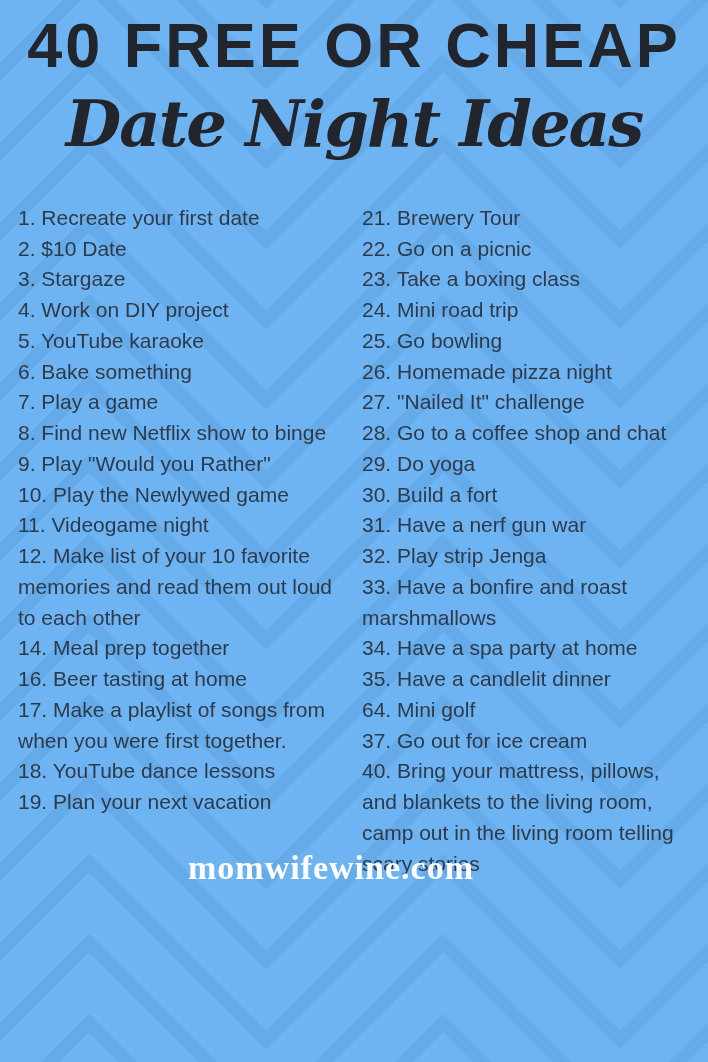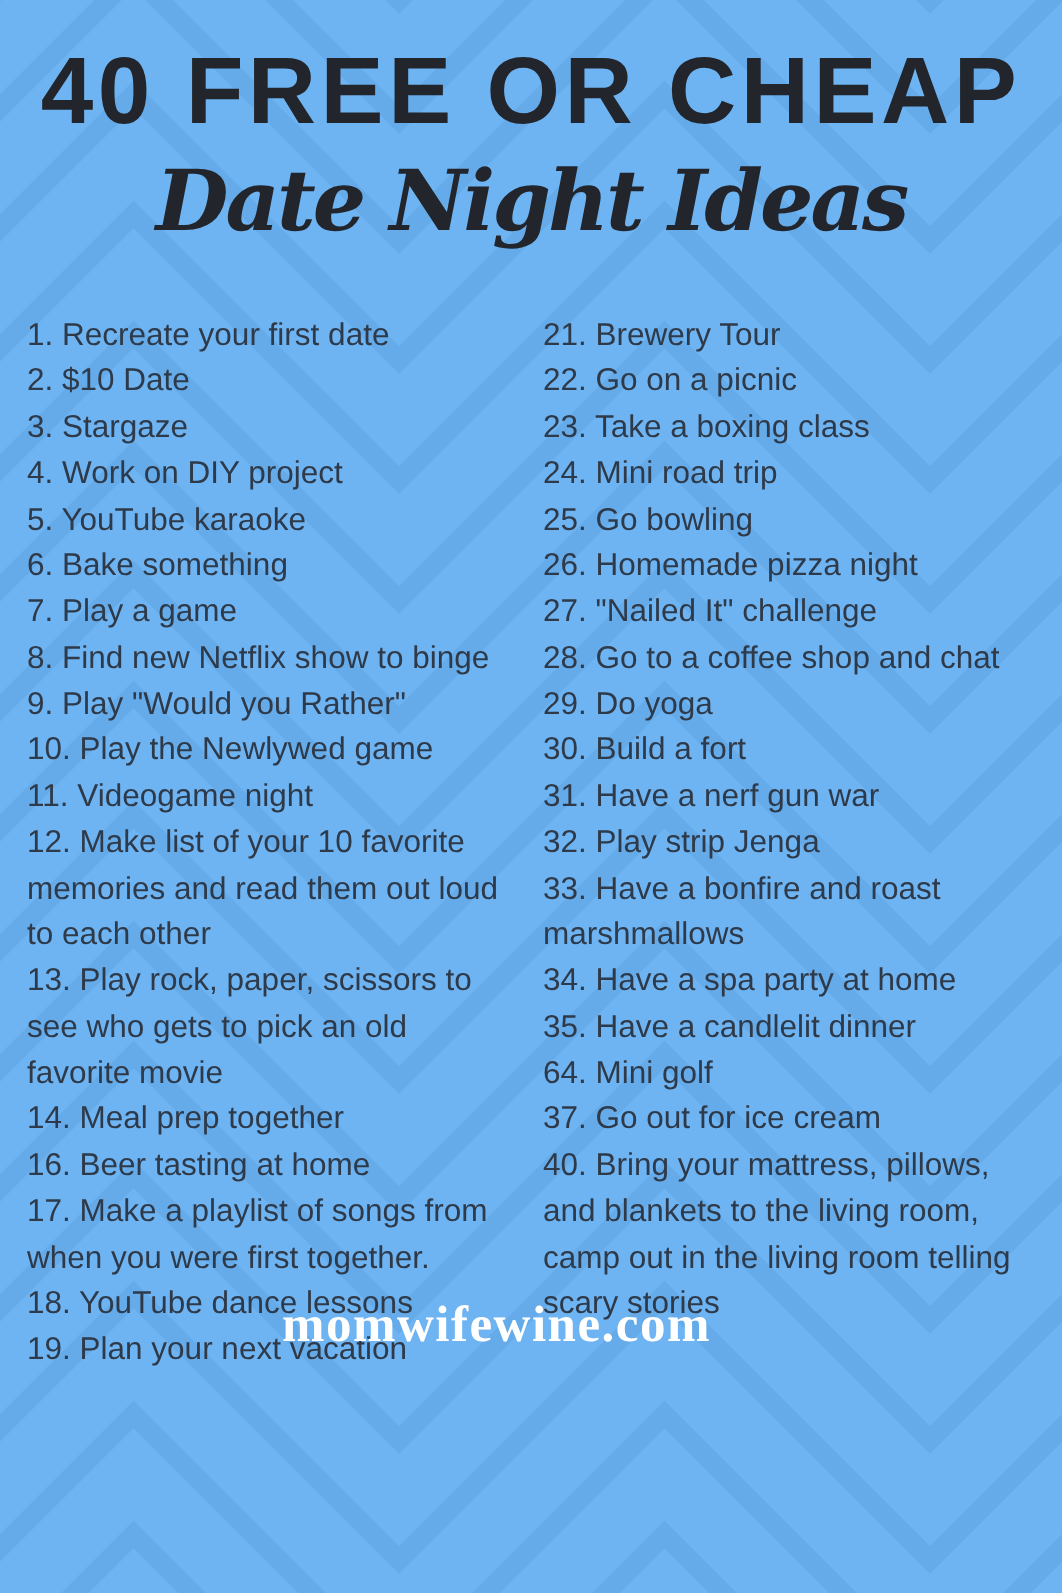--- a/index.html
+++ b/index.html
@@ -5,30 +5,30 @@
   :root{
     --bg:#6fb4f2; --chevron:#65abe9; --text:#2e3a49; --title:#22262c; --footer:#ffffff;
   }
   html,body{margin:0;padding:0;}
   body{
     width:708px;height:1062px;position:relative;overflow:hidden;
     background:var(--bg);
     font-family:"Liberation Sans",sans-serif;
   }
   .chevrons{position:absolute;left:0;top:0;width:708px;height:1062px;display:block;}
-  .poster{position:absolute;left:0;top:16px;width:708px;height:895px;}
+  .poster{position:absolute;left:0;top:0;width:708px;height:895px;}
   .title{
     margin:0;padding-top:14px;line-height:1.0;
     font-family:"Liberation Sans",sans-serif;font-weight:700;
     font-size:63px;letter-spacing:3px;text-align:center;color:var(--title);
   }
   .subtitle{
     margin:6px 0 0 0;line-height:1.28;
     font-family:"DejaVu Serif",serif;font-style:italic;font-weight:700;
-    font-size:56px;letter-spacing:-2px;text-align:center;color:var(--title);
+    font-size:64px;letter-spacing:-2px;text-align:center;color:var(--title);
   }
   .columns{
     display:flex;align-items:flex-start;
     margin-top:38px;padding-left:18px;
     font-size:21px;line-height:30.75px;color:var(--text);
   }
   .col{white-space:pre;}
   .col.left{width:344px;flex:none;}
   .col.right{flex:1;}
   .footer{
@@ -58,23 +58,21 @@
     <path d="M-265 943 L-88 1120 L89 943 L266 1120 L443 943 L620 1120 L797 943 L974 1120" fill="none" stroke="#65abe9" stroke-width="13"></path>
     <path d="M-265 1023 L-88 1200 L89 1023 L266 1200 L443 1023 L620 1200 L797 1023 L974 1200" fill="none" stroke="#65abe9" stroke-width="13"></path>
   </svg>
 
 <div class="poster">
   <h1 class="title">40 FREE OR CHEAP</h1>
   <h2 class="subtitle">Date Night Ideas</h2>
   <div class="columns">
     <div class="col left"><div>1. Recreate your first date</div><div>2. $10 Date</div><div>3. Stargaze</div><div>4. Work on DIY project</div><div>5. YouTube karaoke</div><div>6. Bake something</div><div>7. Play a game</div><div>8. Find new Netflix show to binge</div><div>9. Play "Would you Rather"</div><div>10. Play the Newlywed game</div><div>11. Videogame night</div><div>12. Make list of your 10 favorite
 memories and read them out loud
-to each other</div><div>13. Play rock, paper, scissors to
-see who gets to pick an old
-favorite movie</div><div>14. Meal prep together</div><div>16. Beer tasting at home</div><div>17. Make a playlist of songs from
+to each other</div><div>14. Meal prep together</div><div>16. Beer tasting at home</div><div>17. Make a playlist of songs from
 when you were first together.</div><div>18. YouTube dance lessons</div><div>19. Plan your next vacation</div></div>
     <div class="col right"><div>21. Brewery Tour</div><div>22. Go on a picnic</div><div>23. Take a boxing class</div><div>24. Mini road trip</div><div>25. Go bowling</div><div>26. Homemade pizza night</div><div>27. "Nailed It" challenge</div><div>28. Go to a coffee shop and chat</div><div>29. Do yoga</div><div>30. Build a fort</div><div>31. Have a nerf gun war</div><div>32. Play strip Jenga</div><div>33. Have a bonfire and roast
 marshmallows</div><div>34. Have a spa party at home</div><div>35. Have a candlelit dinner</div><div>64. Mini golf</div><div>37. Go out for ice cream</div><div>40. Bring your mattress, pillows,
 and blankets to the living room,
 camp out in the living room telling
 scary stories</div></div>
   </div>
   <div class="footer">momwifewine.com</div>
 </div>
 

